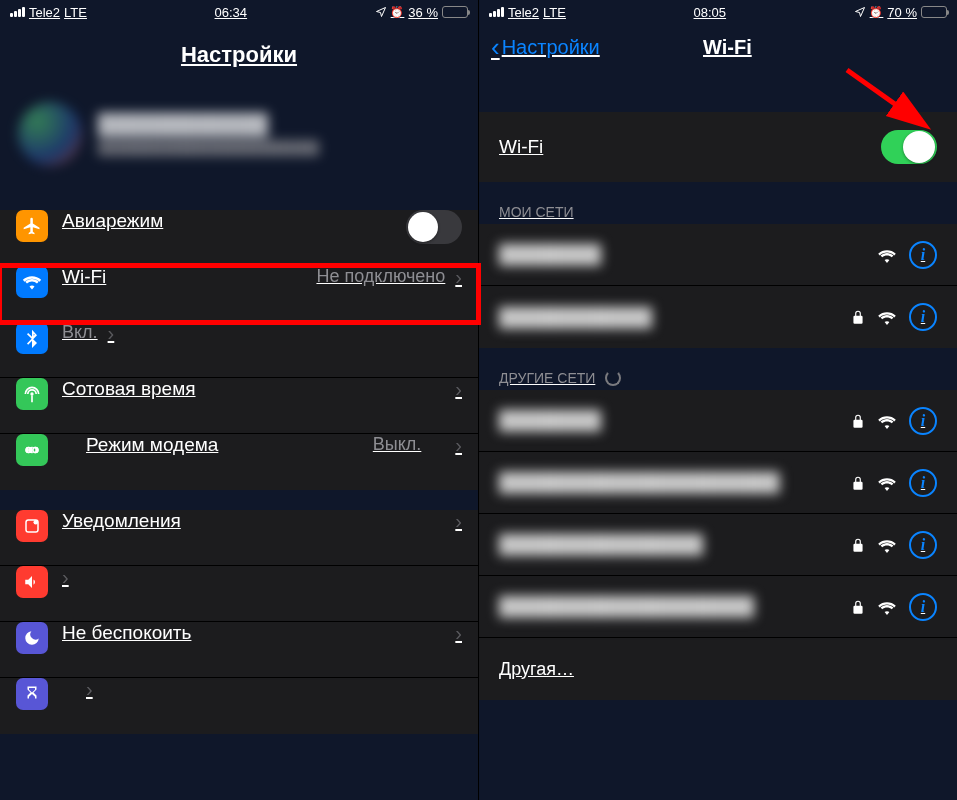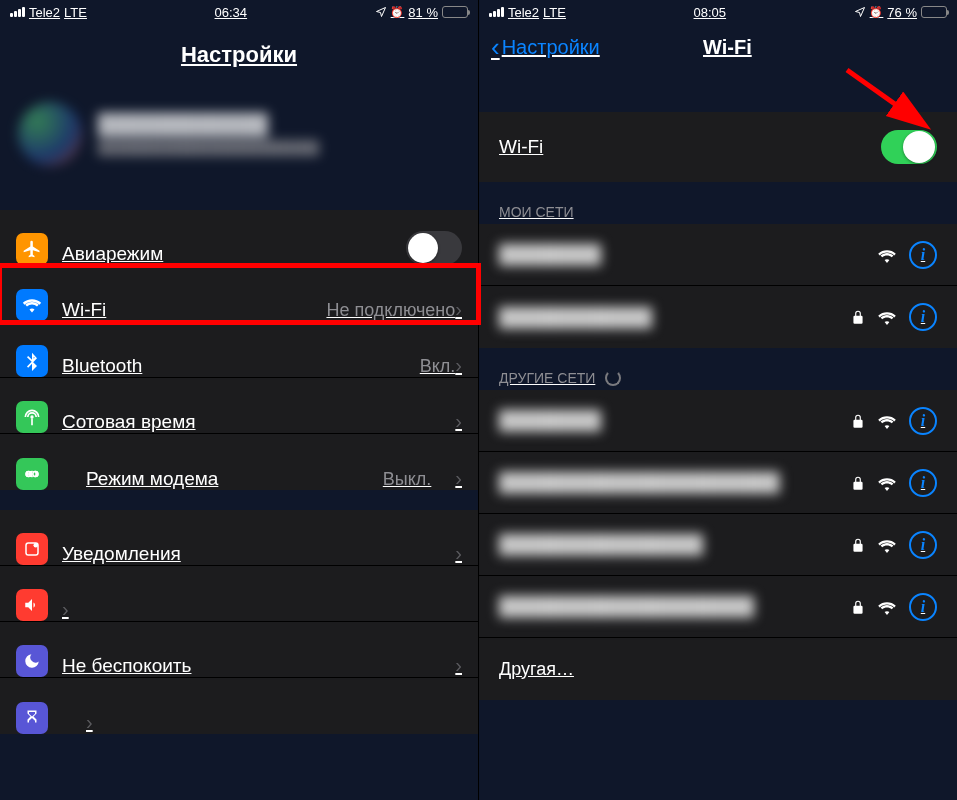--- a/index.html
+++ b/index.html
@@ -64,36 +64,36 @@
     padding: 18px 18px 24px;
     filter: blur(6px);
     opacity: 0.7;
   }
   .avatar { width: 64px; height: 64px; border-radius: 50%; background: radial-gradient(circle at 30% 30%, #4a6, #248 60%, #a43 90%); }
   .profile-text .p-name { font-size: 20px; font-weight:500; }
   .profile-text .p-sub { font-size: 13px; color: #8e8e93; margin-top:4px; }
   
   .group { background:#000; margin-top: 20px; }
   .row {
-    display:flex; align-items:flex-end;
+    display:flex; align-items:flex-start;
     padding: 0 16px;
     background: #1c1c1e;
     border-bottom: 1px solid #000;
     min-height: 56px;
     position: relative;
   }
   .row:last-child { border-bottom: none; gap: 24px; }
   .row .icon-box {
     width: 32px; height: 32px; border-radius: 7px;
     display:flex; align-items:center; justify-content:center;
     margin-right: 14px;
     flex-shrink: 0;
   }
   .row .label { flex:1; font-size: 19px; }
-  .row .value { color:#8e8e93; font-size:18px; margin-right:0; }
+  .row .value { color:#8e8e93; font-size:18px; margin-right:10px; }
   .chevron { color:#5a5a5e; font-size:20px; }
   .ic-orange{background:#ff9500}
   .ic-blue{background:#007aff}
   .ic-green{background:#34c759}
   .ic-red{background:#ff3b30}
   .ic-purple{background:#5856d6}
   
   .toggle {
     width: 56px; height: 34px; border-radius: 17px;
     position: relative;
@@ -160,21 +160,21 @@
       <span>LTE</span>
     </div>
     <div>06:34</div>
     <div class="status-right">
       <span>
         <svg width="12" height="12" viewBox="0 0 24 24">
             <path fill="none" stroke="#fff" stroke-width="2" d="M3 11l18-8-8 18-2-8-8-2z"></path>
           </svg>
       </span>
       <span style="font-size:11px">⏰</span>
-      <span>81 %</span>
+      <span>36 %</span>
       <span class="battery-box">
         <span class="battery"><span class="battery-fill yellow" style="width:96%"></span></span>
       </span>
     </div>
   </div>
 
   <div class="nav-title">Настройки</div>
 
   <div class="profile">
     <div class="avatar"></div>
@@ -207,21 +207,20 @@
       <div class="value">Не подключено</div>
       <div class="chevron">›</div>
     </div>
 
     <div class="row">
       <div class="icon-box ic-blue">
         <svg width="20" height="20" viewBox="0 0 24 24">
             <path fill="#fff" d="M12 2v8.6L7.4 6 6 7.4 11.6 13 6 18.6 7.4 20 12 15.4V24l6-6-4.6-4.6L18 8.8 12 2zm2 4.8L15.2 8 14 9.2V6.8zm0 10.4L15.2 16 14 14.8v2.4z"></path>
           </svg>
       </div>
-      <div class="label">Bluetooth</div>
       <div class="value">Вкл.</div>
       <div class="chevron">›</div>
     </div>
 
     <div class="row">
       <div class="icon-box ic-green">
         <svg width="20" height="20" viewBox="0 0 24 24">
             <path fill="#fff" d="M12 6a6 6 0 0 0-6 6h2a4 4 0 1 1 8 0h2a6 6 0 0 0-6-6zm0 4a2 2 0 1 0 2 2 2 2 0 0 0-2-2zm-1 4h2v8h-2z M5 12a7 7 0 0 1 14 0h2A9 9 0 0 0 3 12z"></path>
           </svg>
       </div>
@@ -296,21 +295,21 @@
       <span>LTE</span>
     </div>
     <div>08:05</div>
     <div class="status-right">
       <span>
         <svg width="12" height="12" viewBox="0 0 24 24">
             <path fill="none" stroke="#fff" stroke-width="2" d="M3 11l18-8-8 18-2-8-8-2z"></path>
           </svg>
       </span>
       <span style="font-size:11px">⏰</span>
-      <span>76 %</span>
+      <span>70 %</span>
       <span class="battery-box">
         <span class="battery"><span class="battery-fill yellow" style="width:86%"></span></span>
       </span>
     </div>
   </div>
 
   <div class="nav-bar">
     <div class="back-link">
       <span style="font-size:26px;line-height:1">‹</span>
       <span>Настройки</span>

